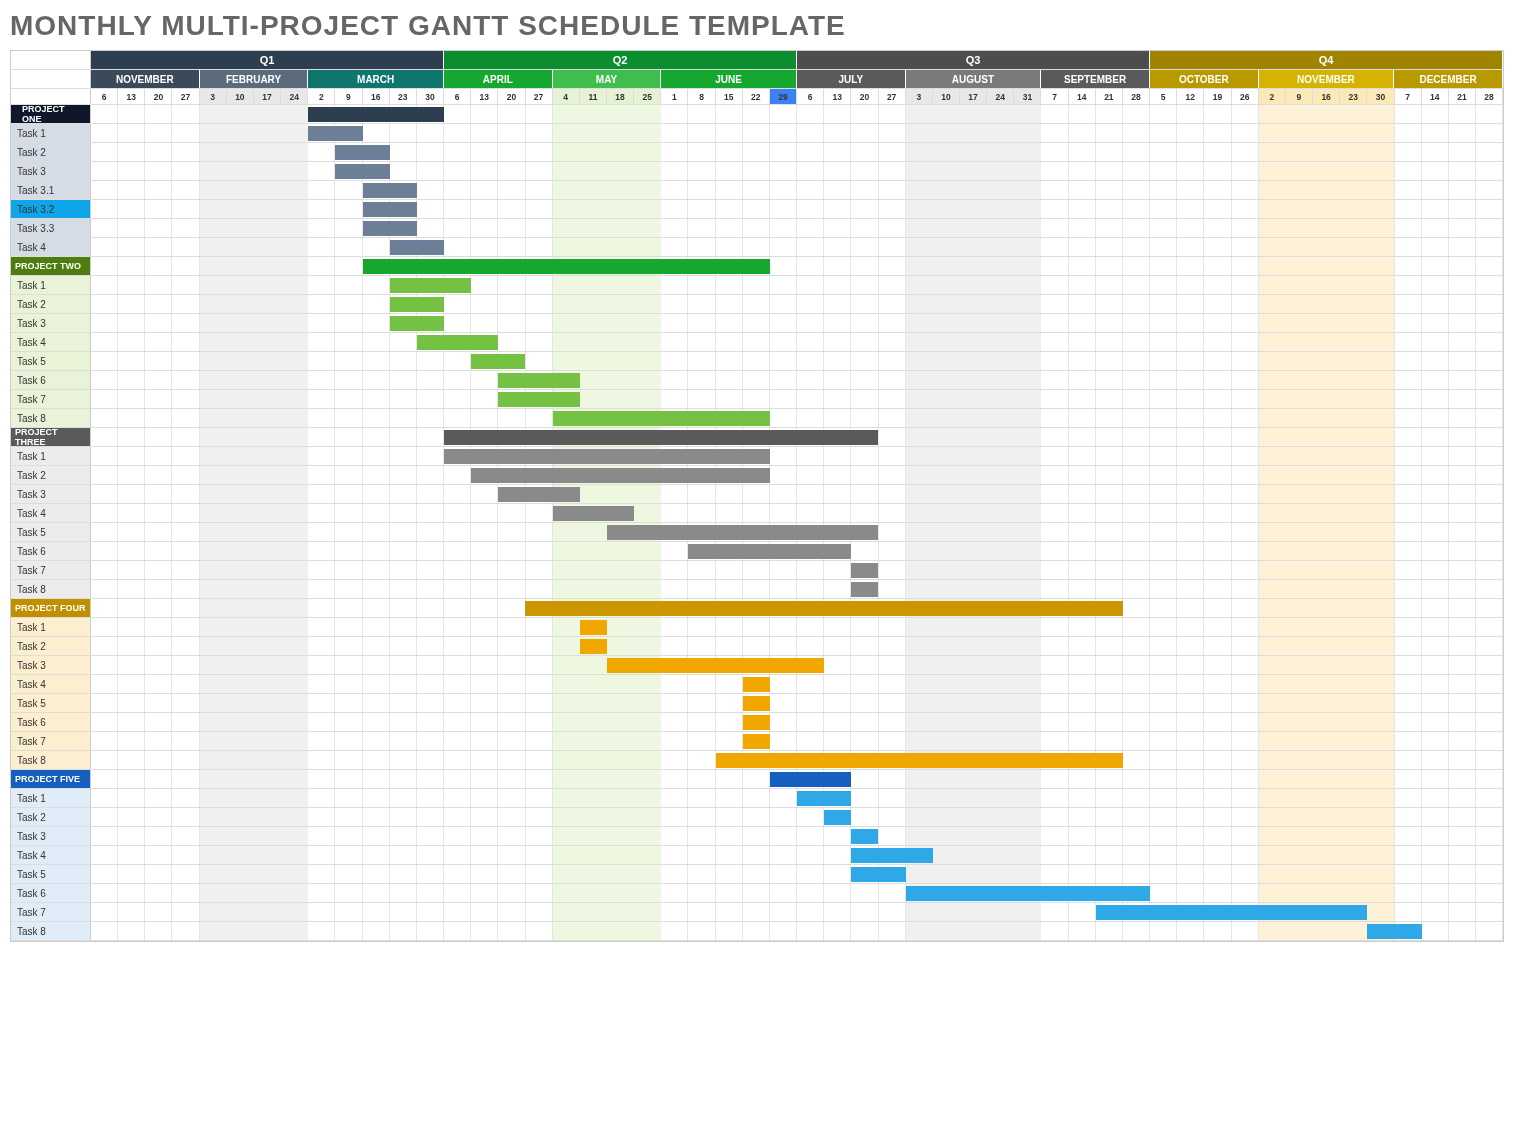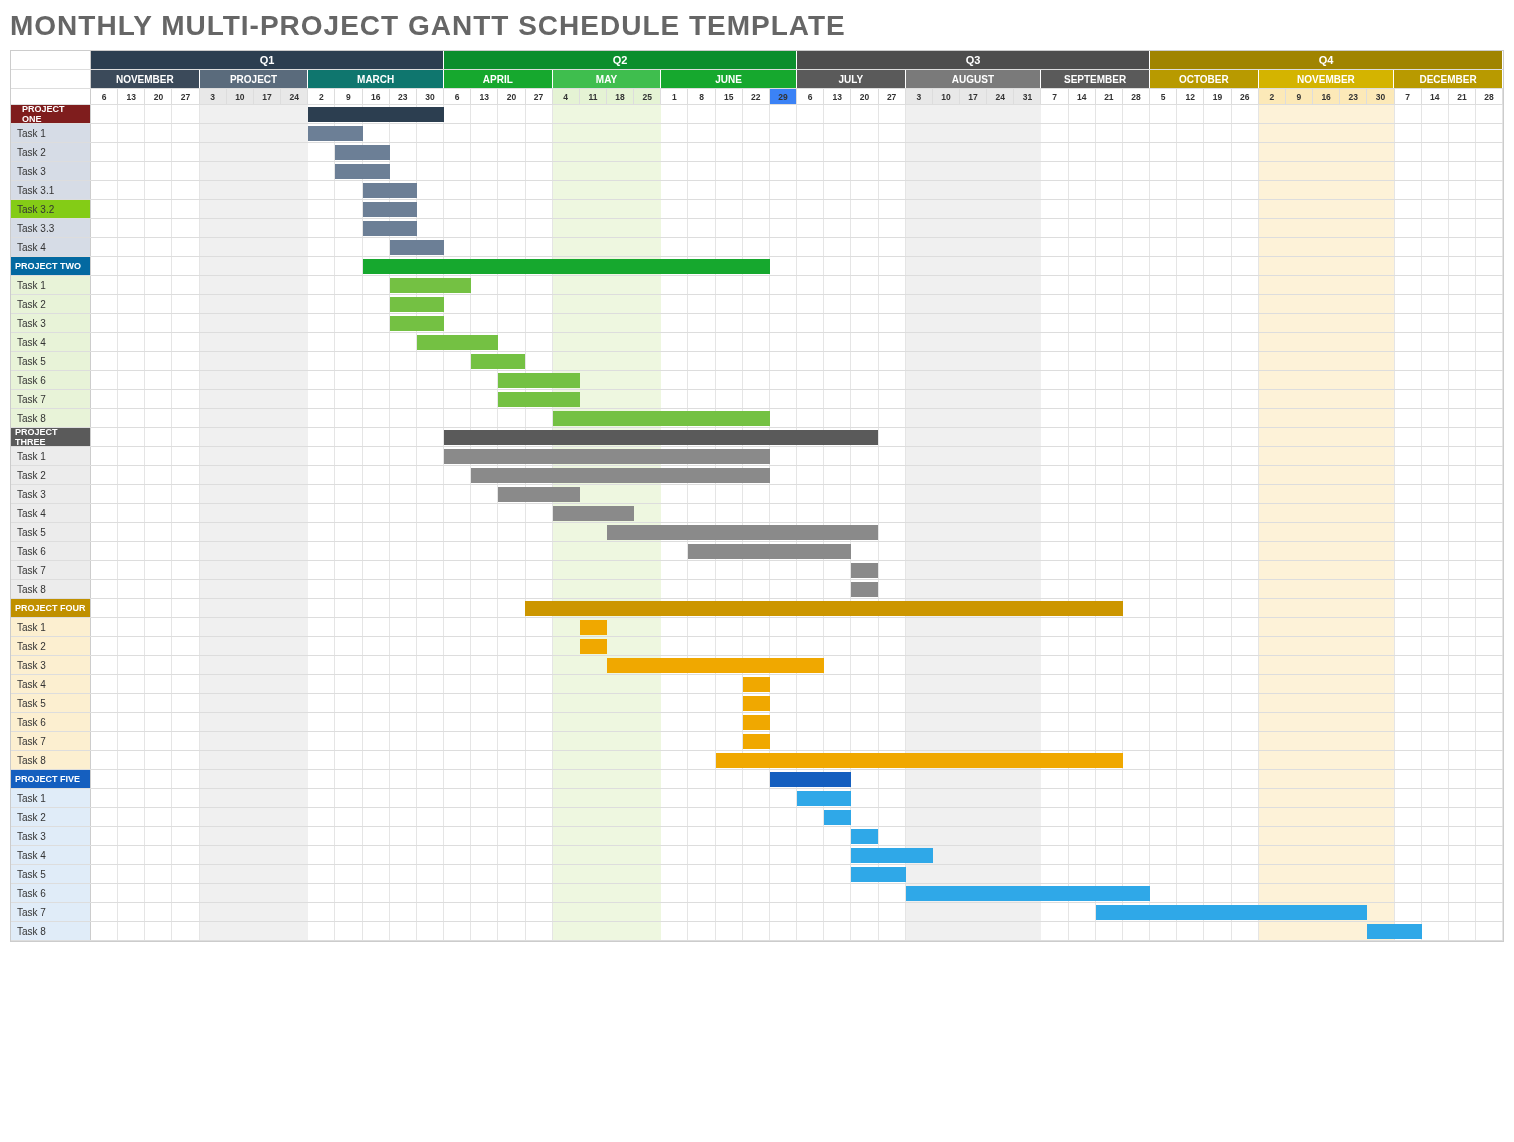--- a/index.html
+++ b/index.html
@@ -33,21 +33,21 @@
         <div class="quarter-cell" style="flex: 13 1 0%; background: rgb(44, 62, 80); border-right: 1px solid rgb(255, 255, 255);">Q1</div>
         <div class="quarter-cell" style="flex: 13 1 0%; background: rgb(11, 142, 45); border-right: 1px solid rgb(255, 255, 255);">Q2</div>
         <div class="quarter-cell" style="flex: 13 1 0%; background: rgb(77, 77, 77); border-right: 1px solid rgb(255, 255, 255);">Q3</div>
         <div class="quarter-cell" style="flex: 13 1 0%; background: rgb(160, 132, 0); border-right: 1px solid rgb(255, 255, 255);">Q4</div>
       </div>
     </div>
     <div class="row month-row">
       <div class="row-label"></div>
       <div class="row-body">
         <div class="month-cell" style="flex: 4 1 0%; background: rgb(59, 74, 90); border-right: 1px solid rgb(255, 255, 255);">NOVEMBER</div>
-        <div class="month-cell" style="flex: 4 1 0%; background: rgb(90, 107, 124); border-right: 1px solid rgb(255, 255, 255);">PROJECT</div>
+        <div class="month-cell" style="flex: 4 1 0%; background: rgb(90, 107, 124); border-right: 1px solid rgb(255, 255, 255);">FEBRUARY</div>
         <div class="month-cell" style="flex: 5 1 0%; background: #0f766e; border-right: 1px solid rgb(255, 255, 255);">MARCH</div>
         <div class="month-cell" style="flex: 4 1 0%; background: rgb(22, 168, 46); border-right: 1px solid rgb(255, 255, 255);">APRIL</div>
         <div class="month-cell" style="flex: 4 1 0%; background: rgb(63, 190, 78); border-right: 1px solid rgb(255, 255, 255);">MAY</div>
         <div class="month-cell" style="flex: 5 1 0%; background: rgb(22, 168, 46); border-right: 1px solid rgb(255, 255, 255);">JUNE</div>
         <div class="month-cell" style="flex: 4 1 0%; background: rgb(90, 90, 90); border-right: 1px solid rgb(255, 255, 255);">JULY</div>
         <div class="month-cell" style="flex: 5 1 0%; background: rgb(122, 122, 122); border-right: 1px solid rgb(255, 255, 255);">AUGUST</div>
         <div class="month-cell" style="flex: 4 1 0%; background: rgb(90, 90, 90); border-right: 1px solid rgb(255, 255, 255);">SEPTEMBER</div>
         <div class="month-cell" style="flex: 4 1 0%; background: rgb(184, 154, 0); border-right: 1px solid rgb(255, 255, 255);">OCTOBER</div>
         <div class="month-cell" style="flex: 5 1 0%; background: rgb(212, 180, 0); border-right: 1px solid rgb(255, 255, 255);">NOVEMBER</div>
         <div class="month-cell" style="flex: 4 1 0%; background: rgb(184, 154, 0); border-right: 1px solid rgb(255, 255, 255);">DECEMBER</div>
@@ -104,21 +104,21 @@
         <div class="date-cell" style="flex: 1 1 0%; background: rgb(252, 233, 184); border-right: 1px solid rgb(221, 221, 221);">16</div>
         <div class="date-cell" style="flex: 1 1 0%; background: rgb(252, 233, 184); border-right: 1px solid rgb(221, 221, 221);">23</div>
         <div class="date-cell" style="flex: 1 1 0%; background: rgb(252, 233, 184); border-right: 1px solid rgb(221, 221, 221);">30</div>
         <div class="date-cell" style="flex: 1 1 0%; background: rgb(255, 255, 255); border-right: 1px solid rgb(221, 221, 221);">7</div>
         <div class="date-cell" style="flex: 1 1 0%; background: rgb(255, 255, 255); border-right: 1px solid rgb(221, 221, 221);">14</div>
         <div class="date-cell" style="flex: 1 1 0%; background: rgb(255, 255, 255); border-right: 1px solid rgb(221, 221, 221);">21</div>
         <div class="date-cell" style="flex: 1 1 0%; background: rgb(255, 255, 255); border-right: 1px solid rgb(221, 221, 221);">28</div>
       </div>
     </div>
     <div class="row project-row">
-      <div class="row-label" style="background: #7f1d1d; padding-left: 11px;">PROJECT ONE</div>
+      <div class="row-label" style="background: #0f172a; padding-left: 11px;">PROJECT ONE</div>
       <div class="row-body">
         <div class="shade" style="left: 7.69231%; width: 7.69231%; background: rgb(240, 240, 240);"></div>
         <div class="shade" style="left: 32.6923%; width: 7.69231%; background: rgb(238, 247, 224);"></div>
         <div class="shade" style="left: 57.6923%; width: 9.61538%; background: rgb(240, 240, 240);"></div>
         <div class="shade" style="left: 82.6923%; width: 9.61538%; background: rgb(253, 242, 216);"></div>
         <div class="cell"></div>
         <div class="cell"></div>
         <div class="cell"></div>
         <div class="cell"></div>
         <div class="cell"></div>
@@ -414,21 +414,21 @@
         <div class="cell"></div>
         <div class="cell"></div>
         <div class="cell"></div>
         <div class="cell"></div>
         <div class="cell"></div>
         <div class="cell"></div>
         <div class="bar" style="left: 19.2308%; width: 3.84615%; background: rgb(108, 127, 150);"></div>
       </div>
     </div>
     <div class="row task-row">
-      <div class="row-label" style="background: #84cc16;">Task 3.2</div>
+      <div class="row-label" style="background: #0ea5e9;">Task 3.2</div>
       <div class="row-body">
         <div class="shade" style="left: 7.69231%; width: 7.69231%; background: rgb(240, 240, 240);"></div>
         <div class="shade" style="left: 32.6923%; width: 7.69231%; background: rgb(238, 247, 224);"></div>
         <div class="shade" style="left: 57.6923%; width: 9.61538%; background: rgb(240, 240, 240);"></div>
         <div class="shade" style="left: 82.6923%; width: 9.61538%; background: rgb(253, 242, 216);"></div>
         <div class="cell"></div>
         <div class="cell"></div>
         <div class="cell"></div>
         <div class="cell"></div>
         <div class="cell"></div>
@@ -600,21 +600,21 @@
         <div class="cell"></div>
         <div class="cell"></div>
         <div class="cell"></div>
         <div class="cell"></div>
         <div class="cell"></div>
         <div class="cell"></div>
         <div class="bar" style="left: 21.1538%; width: 3.84615%; background: rgb(108, 127, 150);"></div>
       </div>
     </div>
     <div class="row project-row">
-      <div class="row-label" style="background: #0369a1;">PROJECT TWO</div>
+      <div class="row-label" style="background: #4d7c0f;">PROJECT TWO</div>
       <div class="row-body">
         <div class="shade" style="left: 7.69231%; width: 7.69231%; background: rgb(240, 240, 240);"></div>
         <div class="shade" style="left: 32.6923%; width: 7.69231%; background: rgb(238, 247, 224);"></div>
         <div class="shade" style="left: 57.6923%; width: 9.61538%; background: rgb(240, 240, 240);"></div>
         <div class="shade" style="left: 82.6923%; width: 9.61538%; background: rgb(253, 242, 216);"></div>
         <div class="cell"></div>
         <div class="cell"></div>
         <div class="cell"></div>
         <div class="cell"></div>
         <div class="cell"></div>

